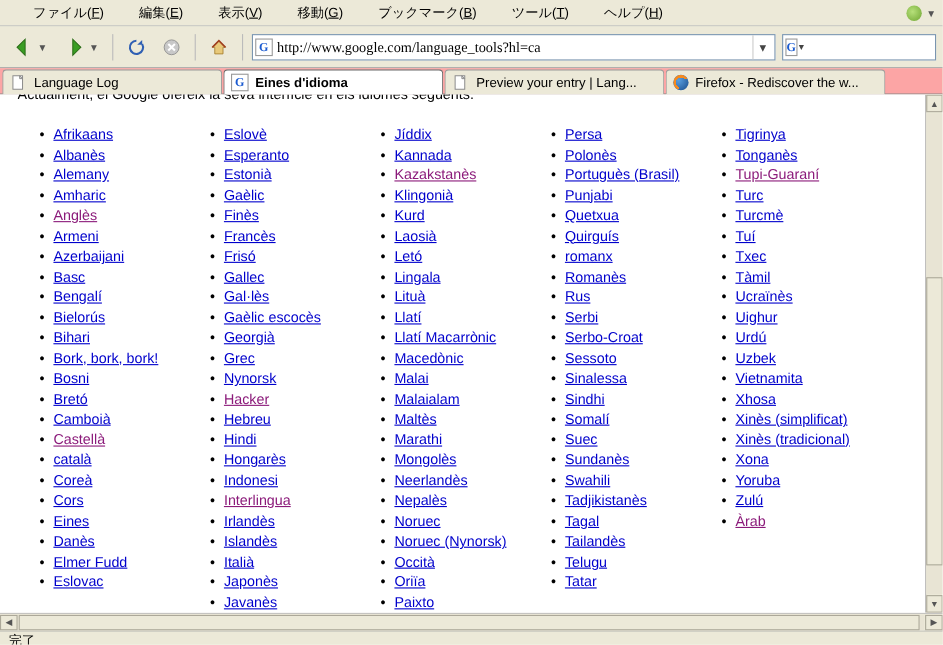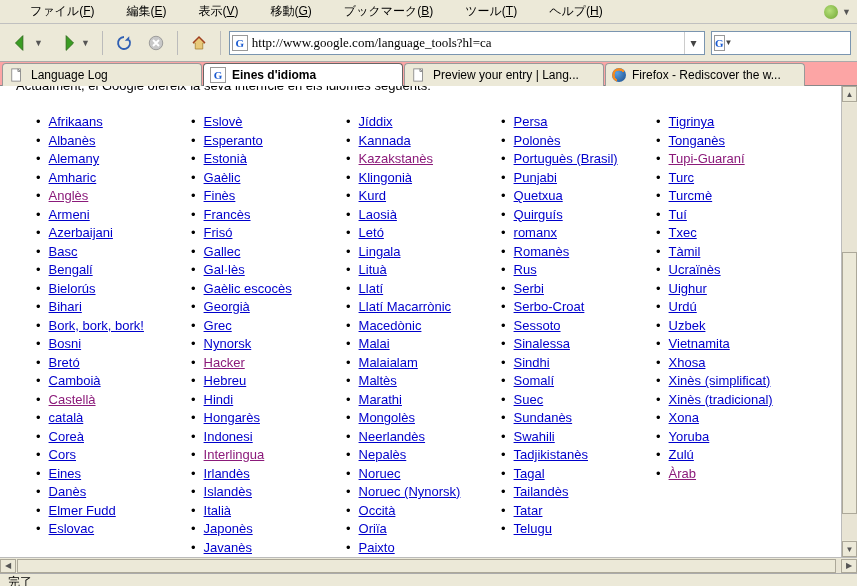--- a/index.html
+++ b/index.html
@@ -438,24 +438,24 @@
             <li>
               <a href="#">Tadjikistanès</a>
             </li>
             <li>
               <a href="#">Tagal</a>
             </li>
             <li>
               <a href="#">Tailandès</a>
             </li>
             <li>
+              <a href="#">Telugu</a>
+            </li>
+            <li>
               <a href="#">Tatar</a>
-            </li>
-            <li>
-              <a href="#">Telugu</a>
             </li>
           </ul>
         </div>
         <div class="lang-col">
           <ul>
             <li>
               <a href="#">Tigrinya</a>
             </li>
             <li>
               <a href="#">Tonganès</a>

